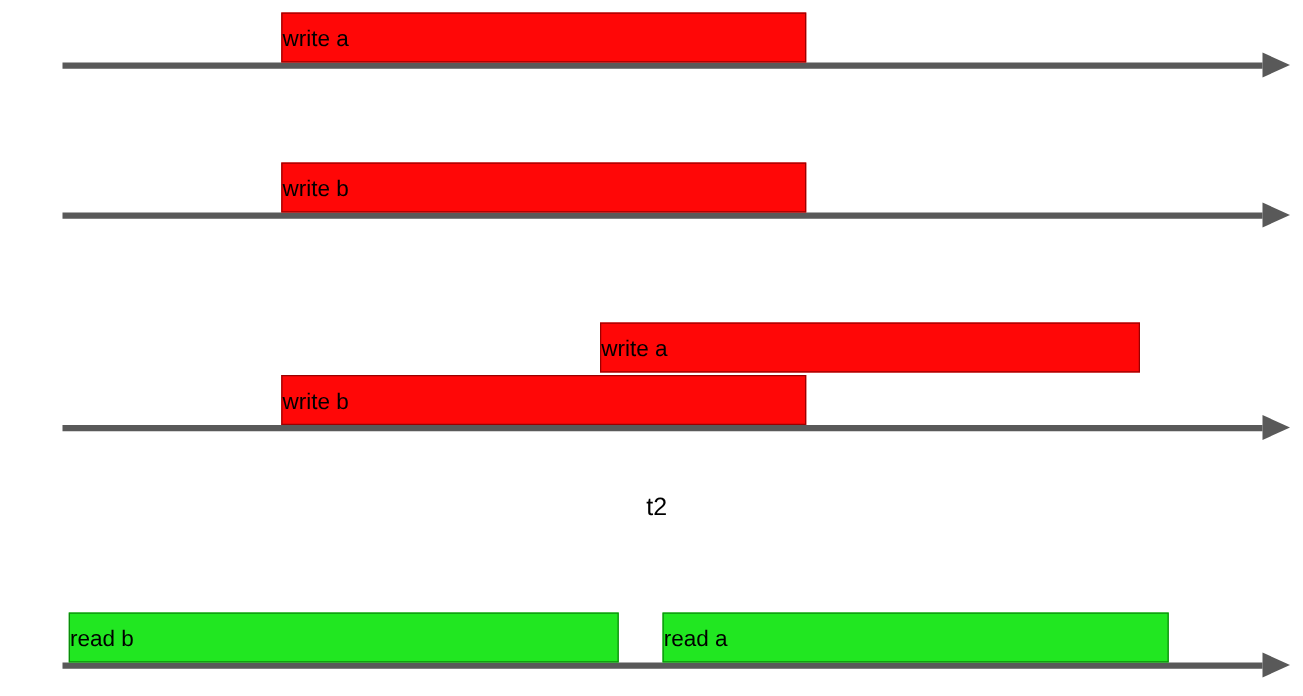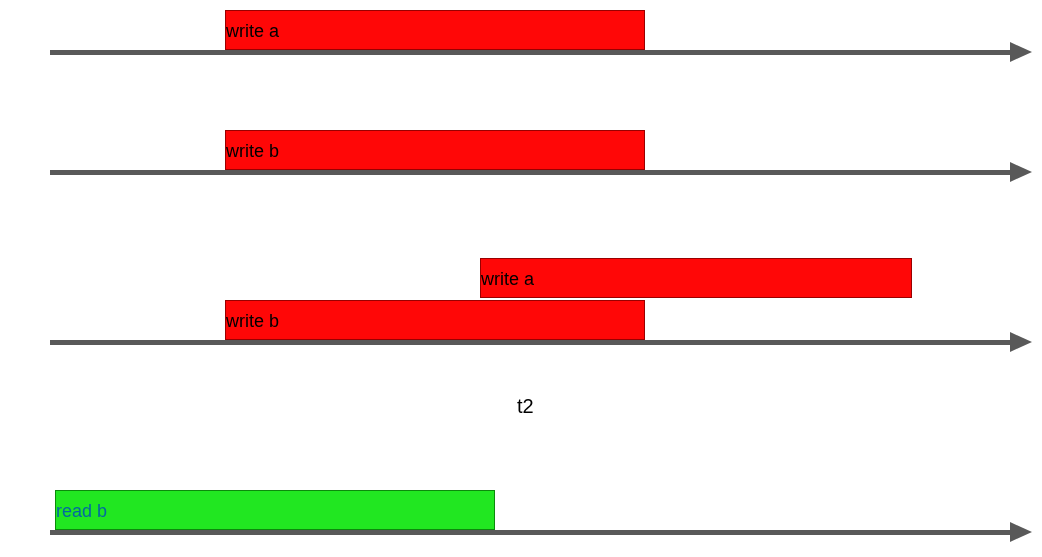--- a/index.html
+++ b/index.html
@@ -37,21 +37,21 @@
     box-sizing: border-box;
   }
   .op.write {
     background: #ff0707;   
     border: 1px solid #9a0000;
     color: #000;
   }
   .op.read {
     background: #21e721;   
     border: 1px solid #0c8a0c;
-    color: #0369a1;
+    color: #000000;
   }
   .label {
     position: absolute;
     font-size: 20px;
     color: #000000;
   }
 </style>
 </head>
 <body>
 
@@ -68,14 +68,15 @@
   <div class="axis-line" style="left:50px; top:340px; width:960px;"></div>
   <div class="axis-head" style="left:1010px; top:332px;"></div>
   <div class="op write" style="left:480px; top:258px; width:432px;">write a</div>
   <div class="op write" style="left:225px; top:300px; width:420px;">write b</div>
 
   <div class="label" style="left:517px; top:395px;">t2</div>
 
   <div class="axis-line" style="left:50px; top:530px; width:960px;"></div>
   <div class="axis-head" style="left:1010px; top:522px;"></div>
   <div class="op read" style="left:55px; top:490px; width:440px;">read b</div>
+  <div class="op read" style="left:530px; top:490px; width:405px;">read a</div>
 
 </div>
 
 </body></html>

